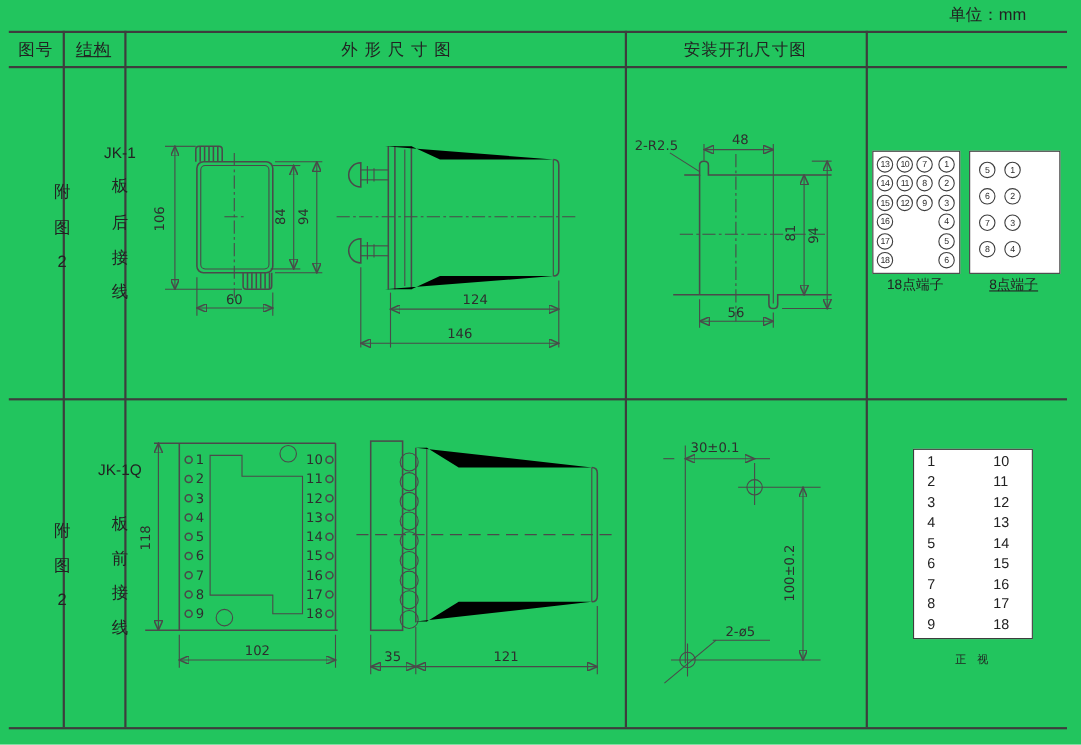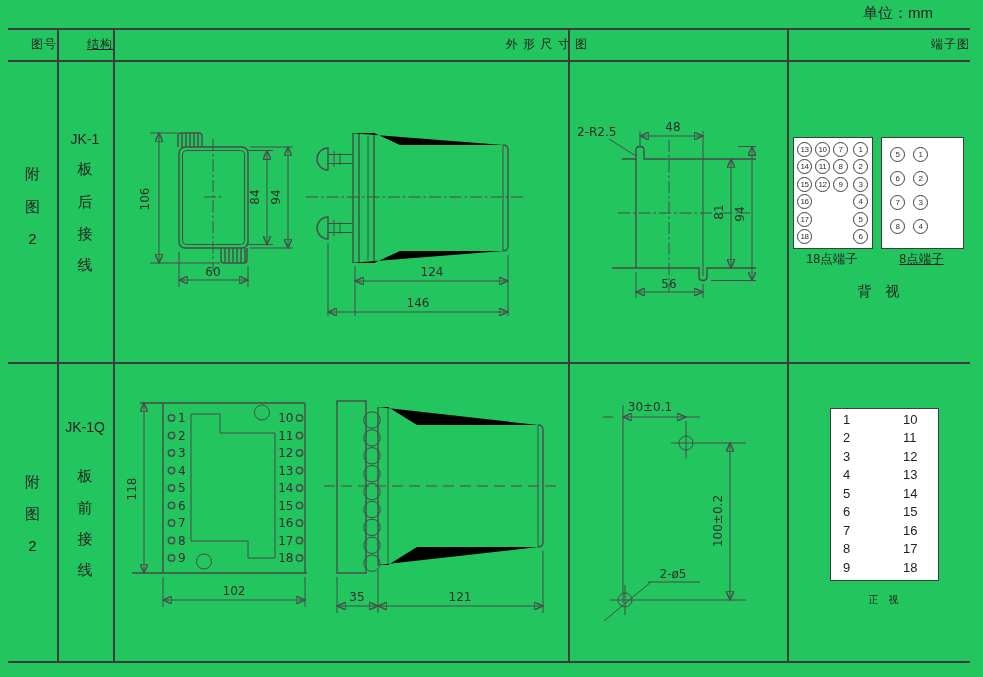--- a/index.html
+++ b/index.html
@@ -1,21 +1,21 @@
 <!DOCTYPE html>
 <html><head>
 <meta charset="utf-8">
 <style>
   html,body{margin:0;padding:0;background:#fff;}
   .page{position:relative;width:983px;height:677px;background:#22c55e;overflow:hidden;
         font-family:"Liberation Sans","DejaVu Sans",sans-serif;color:#2e2e2e;}
   .hl{position:absolute;height:0;border-top:2px solid #3d3d3d;}
   .vl{position:absolute;width:0;border-left:2px solid #3d3d3d;}
-  .hdr{position:absolute;text-align:right;font-size:12px;letter-spacing:1px;color:#222;}
-  .vtxt{position:absolute;text-align:center;font-size:15px;color:#222;}
+  .hdr{position:absolute;text-align:center;font-size:15px;letter-spacing:1px;color:#222;}
+  .vtxt{position:absolute;text-align:center;font-size:15px;color:#222;margin-left:24px;}
   .unit{position:absolute;left:828px;top:4px;width:105px;text-align:right;font-size:15px;color:#222;}
   svg.dwg{position:absolute;overflow:visible;}
   .dwg line,.dwg path,.dwg rect,.dwg circle{stroke:#4a4a4a;fill:none;stroke-width:1.4;}
   .dwg .thin{stroke-width:1;}
   .dwg .dim{stroke-width:1;}
   .dwg .cl{stroke-width:1;stroke-dasharray:12 3 2.5 3;}
   .dwg .dash{stroke-width:1;stroke-dasharray:11 6;}
   .dwg text{fill:#2e2e2e;font:12px "DejaVu Sans",sans-serif;stroke:none;}
   .tbox{position:absolute;border:1.6px solid #3d3d3d;background:#fff;}
   .tc{position:absolute;width:13px;height:13px;border:1.1px solid #3d3d3d;border-radius:50%;
@@ -35,21 +35,21 @@
   <div class="hl" style="left:8px;top:362px;width:962px;"></div>
   <div class="hl" style="left:8px;top:661px;width:962px;"></div>
   <div class="vl" style="left:57px;top:28px;height:633px;"></div>
   <div class="vl" style="left:113px;top:28px;height:633px;"></div>
   <div class="vl" style="left:568px;top:28px;height:633px;"></div>
   <div class="vl" style="left:787px;top:28px;height:633px;"></div>
 
   <div class="hdr" style="left:8px;top:36px;width:49px;">图号</div>
   <div class="hdr" style="left:57px;top:36px;width:56px;text-decoration:underline;">结构</div>
   <div class="hdr" style="left:113px;top:36px;width:455px;padding-left:20px;">外 形 尺 寸 图</div>
-  <div class="hdr" style="left:787px;top:36px;width:183px;">端子图</div>
+  <div class="hdr" style="left:568px;top:36px;width:219px;">安装开孔尺寸图</div>
 
   <div class="vtxt" style="left:8px;top:165px;width:49px;">附</div>
   <div class="vtxt" style="left:8px;top:198px;width:49px;">图</div>
   <div class="vtxt" style="left:8px;top:230px;width:49px;">2</div>
   <div class="vtxt" style="left:57px;top:131px;width:56px;font-size:14px;">JK-1</div>
   <div class="vtxt" style="left:57px;top:160px;width:56px;">板</div>
   <div class="vtxt" style="left:57px;top:193px;width:56px;">后</div>
   <div class="vtxt" style="left:57px;top:225px;width:56px;">接</div>
   <div class="vtxt" style="left:57px;top:256px;width:56px;">线</div>
 
@@ -211,21 +211,20 @@
   <span class="tc" style="left:913px;top:147px;">1</span>
   <span class="tc" style="left:890px;top:171px;">6</span>
   <span class="tc" style="left:913px;top:171px;">2</span>
   <span class="tc" style="left:890px;top:195px;">7</span>
   <span class="tc" style="left:913px;top:195px;">3</span>
   <span class="tc" style="left:890px;top:219px;">8</span>
   <span class="tc" style="left:913px;top:219px;">4</span>
 
   <div class="cap" style="left:793px;top:251px;width:78px;">18点端子</div>
   <div class="cap" style="left:881px;top:251px;width:81px;text-decoration:underline;">8点端子</div>
-  <div class="cap" style="left:787px;top:283px;width:183px;font-size:14px;">背　视</div>
 
   <svg class="dwg" style="left:120px;top:385px;" width="200" height="260" viewBox="120 385 200 260">
     <defs>
       <marker id="a4" markerUnits="userSpaceOnUse" markerWidth="10" markerHeight="8" refX="9" refY="4" orient="auto-start-reverse">
         <path d="M0,0 L9,4 L0,8 Z" fill="#4a4a4a" stroke="none"></path>
       </marker>
     </defs>
     <g>
       <line x1="140" y1="403" x2="305" y2="403"></line>
       <line x1="132" y1="573" x2="307" y2="573"></line>

